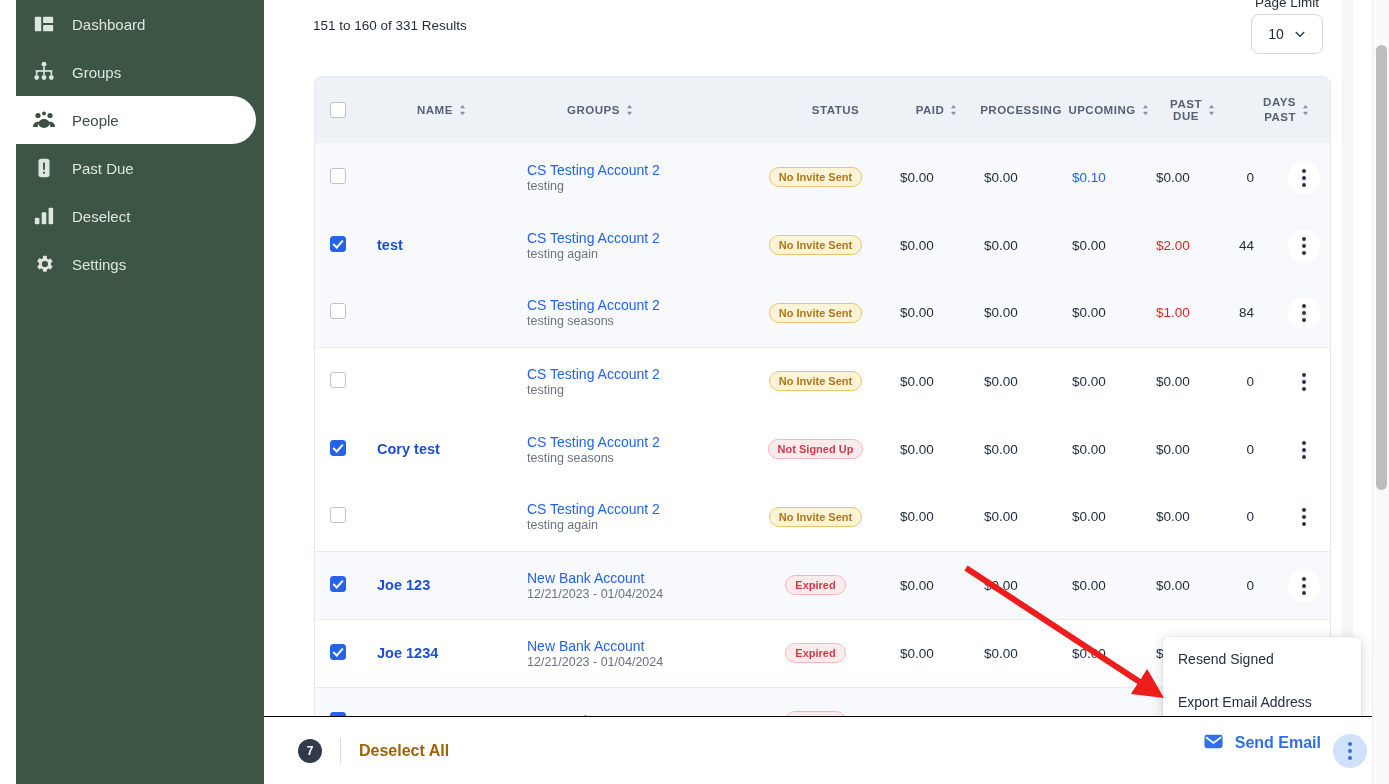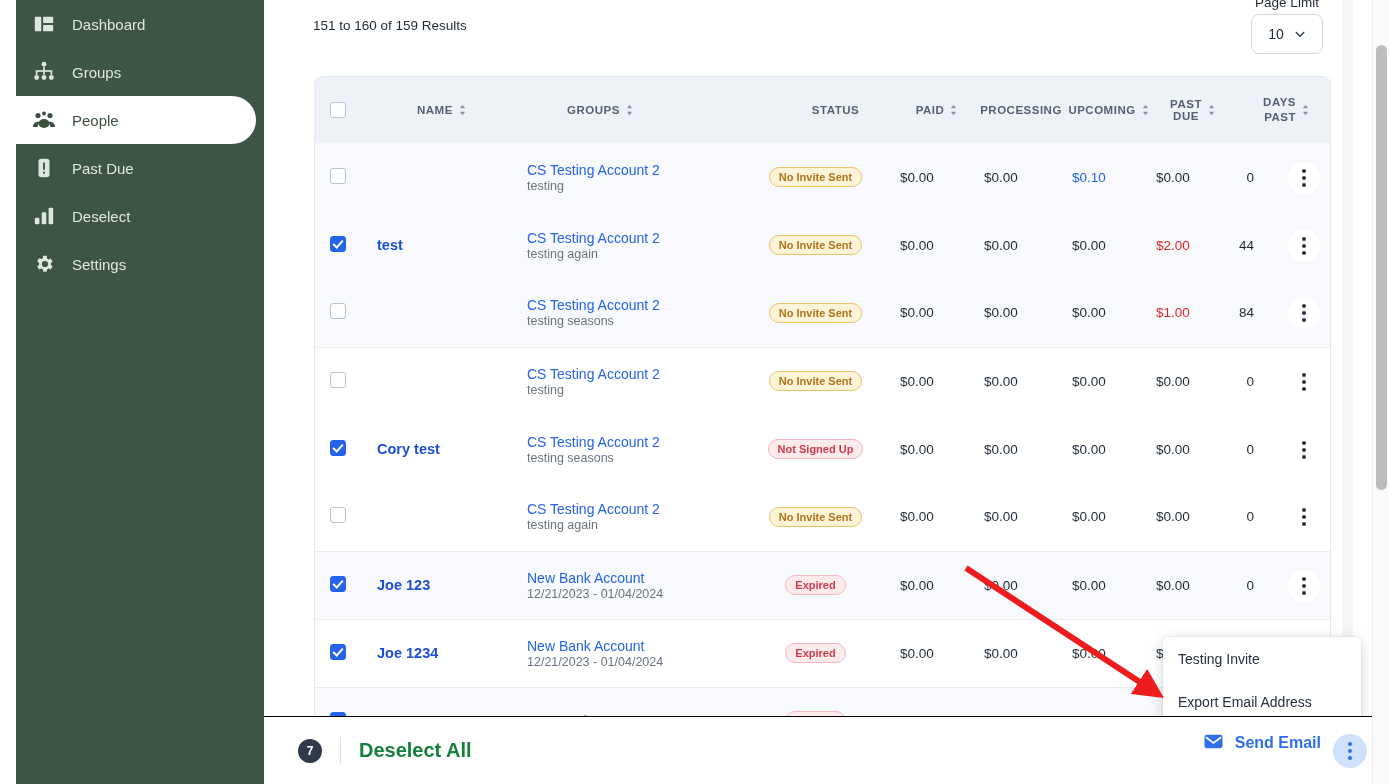--- a/index.html
+++ b/index.html
@@ -146,21 +146,21 @@
     background: #ffffff; border-top: 1px solid #000000; z-index: 50;
     display: flex; align-items: center;
   }
   .count-pill {
     width: 24px; height: 24px; border-radius: 50%; background: #303a4b;
     color: #fff; font-size: 12px; font-weight: 700;
     display: flex; align-items: center; justify-content: center;
     margin-left: 34px;
   }
   .bar-divider { width: 1px; height: 26px; background: #d8dee7; margin: 0 18px; }
-  .deselect { color: #15803d; font-size: 20px; font-weight: 700; text-align: right; }
+  .deselect { color: #a16207; font-size: 16px; font-weight: 700; text-align: right; }
   .bar-right { margin-left: auto; display: flex; align-items: flex-start; gap: 12px; padding-right: 22px; }
   .send-email { color: #2f6fed; font-size: 16px; font-weight: 700; }
   .mail-ico { width: 19px; height: 15px; display: block; }
   .kebab-round {
     width: 34px; height: 34px; border-radius: 50%; background: #cfe1fb;
     display: flex; align-items: center; justify-content: center;
     flex-direction: column;
   }
   .kebab-round i {
     width: 4px; height: 4px; border-radius: 50%; background: #2f6fed; margin: 1.5px 0;
@@ -261,21 +261,21 @@
             <path d="M19.4 13a7.6 7.6 0 0 0 0-2l2-1.5-2-3.4-2.4 1a7.7 7.7 0 0 0-1.7-1L14.9 3h-3.8l-.4 2.6c-.6.2-1.2.6-1.7 1l-2.4-1-2 3.4L6.6 11a7.6 7.6 0 0 0 0 2l-2 1.5 2 3.4 2.4-1c.5.4 1.1.8 1.7 1l.4 2.6h3.8l.4-2.6c.6-.2 1.2-.6 1.7-1l2.4 1 2-3.4-2-1.5zM13 15.4a3.4 3.4 0 1 1 0-6.8 3.4 3.4 0 0 1 0 6.8z"></path>
           </svg>
       </span>
       <span class="nav-label">Settings</span>
     </div>
   </nav>
 
   <div id="main">
     <div id="content-scroll">
 
-      <div class="results-row">151 to 160 of 159 Results</div>
+      <div class="results-row">151 to 160 of 331 Results</div>
 
       <div class="page-limit-wrap">
         <div class="page-limit-label">Page Limit</div>
         <div class="page-limit-select">
           <span>10</span>
           <svg class="chev" viewBox="0 0 16 16">
               <path d="M3 6l5 5 5-5" fill="none" stroke="#334155" stroke-width="2" stroke-linecap="round" stroke-linejoin="round"></path>
             </svg>
         </div>
       </div>
@@ -529,21 +529,21 @@
             </tbody>
         </table>
       </div>
 
     </div>
 
     <div id="inner-scroll-track"></div>
   </div>
 
   <div id="row-menu">
-    <div class="menu-item">Testing Invite</div>
+    <div class="menu-item">Resend Signed</div>
     <div class="menu-item">Export Email Address</div>
   </div>
 
   <div id="bottom-bar">
     <div class="count-pill">7</div>
     <div class="bar-divider"></div>
     <div class="deselect">Deselect All</div>
     <div class="bar-right">
       <svg class="mail-ico" viewBox="0 0 20 15">
         <rect x="0.5" y="0.5" width="19" height="14" rx="2.5" fill="#2f6fed"></rect>

